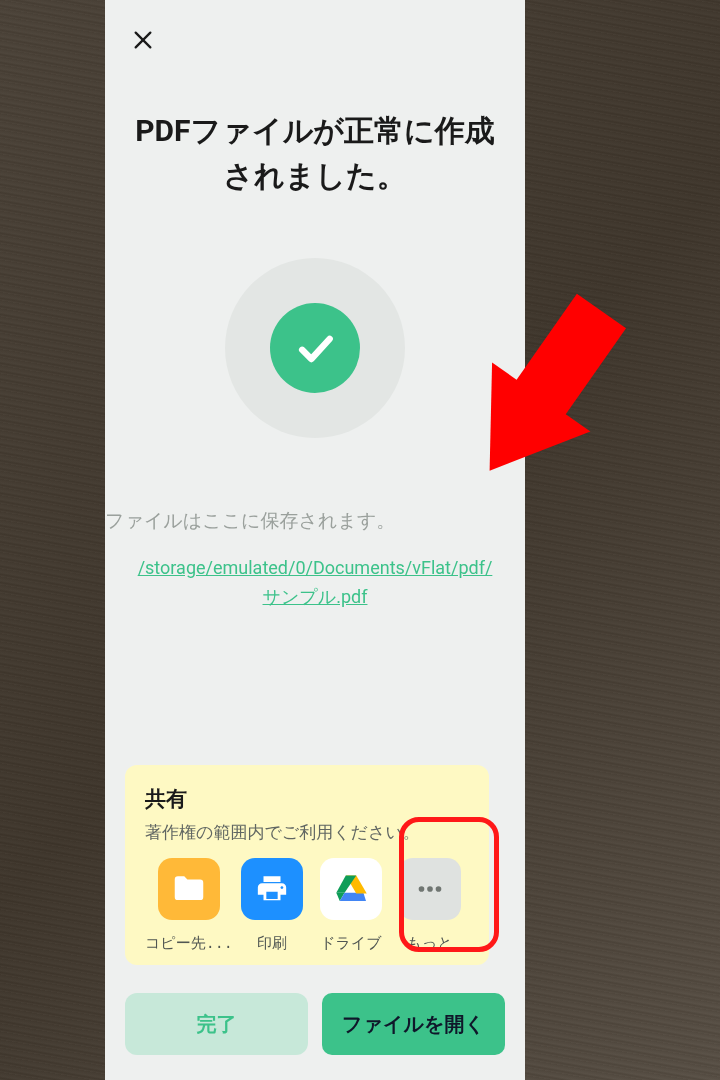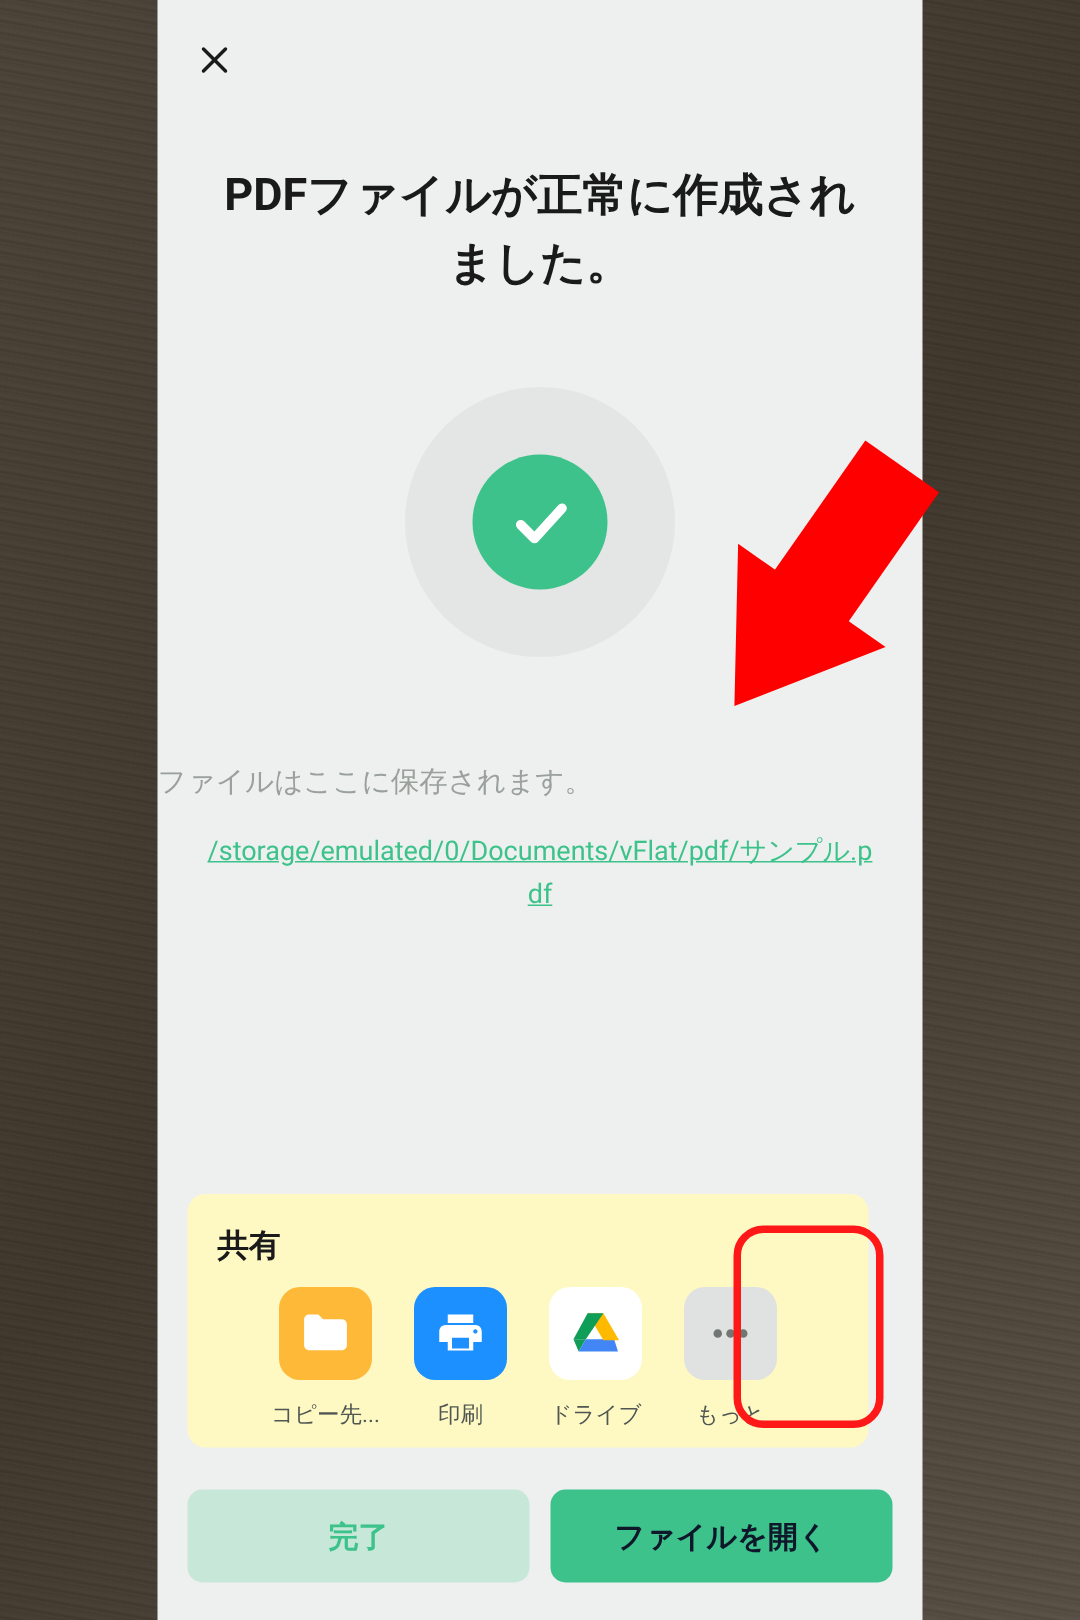--- a/index.html
+++ b/index.html
@@ -19,21 +19,21 @@
       position: absolute;
       inset: 0;
       background: 
         repeating-linear-gradient(10deg, rgba(90,80,70,0.3) 0px, rgba(60,50,40,0.3) 2px, rgba(100,90,80,0.2) 4px, rgba(70,60,50,0.3) 8px),
         linear-gradient(135deg, #4a4238 0%, #3a3228 50%, #5a5248 100%);
     }
     .modal {
       position: absolute;
       left: 105px;
       top: 0;
-      width: 510px;
+      width: 420px;
       height: 1080px;
       background: #eef0ef;
       border-radius: 0;
     }
     .close-btn {
       position: absolute;
       top: 24px;
       left: 22px;
       width: 32px;
       height: 32px;
@@ -107,20 +107,21 @@
     }
     .share-subtitle {
       margin-top: 8px;
       font-size: 17px;
       color: #606662;
     }
     .share-icons {
       display: flex;
       justify-content: center;
       margin-top: 14px;
+      font-family: Liberation Mono, monospace;
     }
     .share-item {
       display: flex;
       flex-direction: column;
       align-items: center;
       width: 90px;
       cursor: pointer;
     }
     .share-icon-box {
       width: 62px;
@@ -161,20 +162,21 @@
       font-weight: 600;
       display: flex;
       align-items: center;
       justify-content: center;
       cursor: pointer;
       border: none;
     }
     .btn-done {
       background: #c7e8d9;
       color: #3cc28a;
+      border-radius: 12px;
     }
     .btn-open {
       background: #3cc28a;
       color: #0f172a;
     }
     .arrow {
       position: absolute;
       top: 280px;
       right: 85px;
       pointer-events: none;
@@ -201,20 +203,21 @@
         <polyline points="5 13 10 18 20 7"></polyline>
       </svg>
     </div>
   </div>
 
   <div class="saved-label">ファイルはここに保存されます。</div>
   <div class="file-path">/storage/emulated/0/Documents/vFlat/pdf/サンプル.pdf</div>
 
   <div class="share-section">
     <div class="share-title">共有</div>
+    <div class="share-subtitle">著作権の範囲内でご利用ください。</div>
     <div class="share-icons">
 
       <div class="share-item">
         <div class="share-icon-box" style="background:#ffb938;">
           <svg width="38" height="38" viewBox="0 0 24 24" fill="#fff">
             <path d="M3 6a2 2 0 0 1 2-2h4l2 2h8a2 2 0 0 1 2 2v9a2 2 0 0 1-2 2H5a2 2 0 0 1-2-2V6z"></path>
           </svg>
         </div>
         <div class="share-item-label">コピー先...</div>
       </div>

